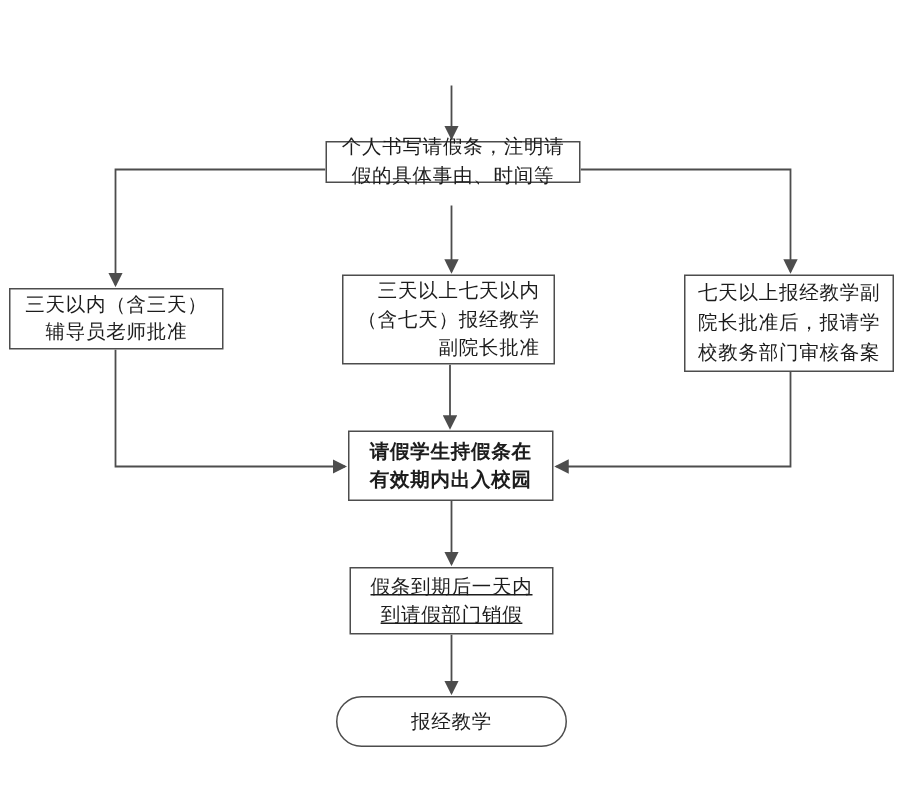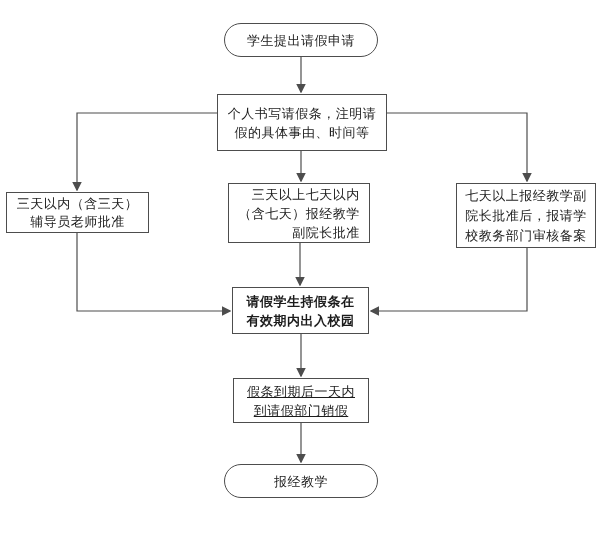--- a/index.html
+++ b/index.html
@@ -39,21 +39,21 @@
     text-align: center;
     font-size: 13px;
     line-height: 19px;
     white-space: pre-line;
     letter-spacing: 0.5px;
   }
   .terminator {
     border-radius: 17px;
   }
   .n-start        { left: 224px; top: 23px;  width: 154px; height: 34px; }
-  .n-write-note   { left: 217px; top: 94px;  width: 170px; height: 57px; }
+  .n-write-note   { left: 217px; top: 94px;  width: 170px; height: 28px; }
   .n-within-three { left: 6px;   top: 192px; width: 143px; height: 41px; line-height: 18px; }
   .n-three-seven  { left: 228px; top: 183px; width: 142px; height: 60px; text-align: right; }
   .n-over-seven   { left: 456px; top: 183px; width: 140px; height: 65px; line-height: 20px; justify-content: center; }
   .n-campus       { left: 232px; top: 287px; width: 137px; height: 47px; font-weight: bold; }
   .n-cancel       { left: 233px; top: 378px; width: 136px; height: 45px; text-decoration: underline; }
   .n-end          { left: 224px; top: 464px; width: 154px; height: 34px; }
 </style>
 </head>
 <body>
 
@@ -69,23 +69,20 @@
     <path d="M217,113 L77,113 L77,190" marker-end="url(#arrow)"></path>
     <path d="M301,137 L301,181" marker-end="url(#arrow)"></path>
     <path d="M387,113 L527,113 L527,181" marker-end="url(#arrow)"></path>
     <path d="M77,233 L77,311 L230,311" marker-end="url(#arrow)"></path>
     <path d="M300,243 L300,285" marker-end="url(#arrow)"></path>
     <path d="M527,248 L527,311 L371,311" marker-end="url(#arrow)"></path>
     <path d="M301,334 L301,376" marker-end="url(#arrow)"></path>
     <path d="M301,423 L301,462" marker-end="url(#arrow)"></path>
   </svg>
 
-  <div class="node terminator n-start">
-    <span>学生提出请假申请</span>
-  </div>
 
   <div class="node n-write-note">
     <span>个人书写请假条，注明请
 假的具体事由、时间等</span>
   </div>
 
   <div class="node n-within-three">
     <span>三天以内（含三天）
 辅导员老师批准</span>
   </div>

